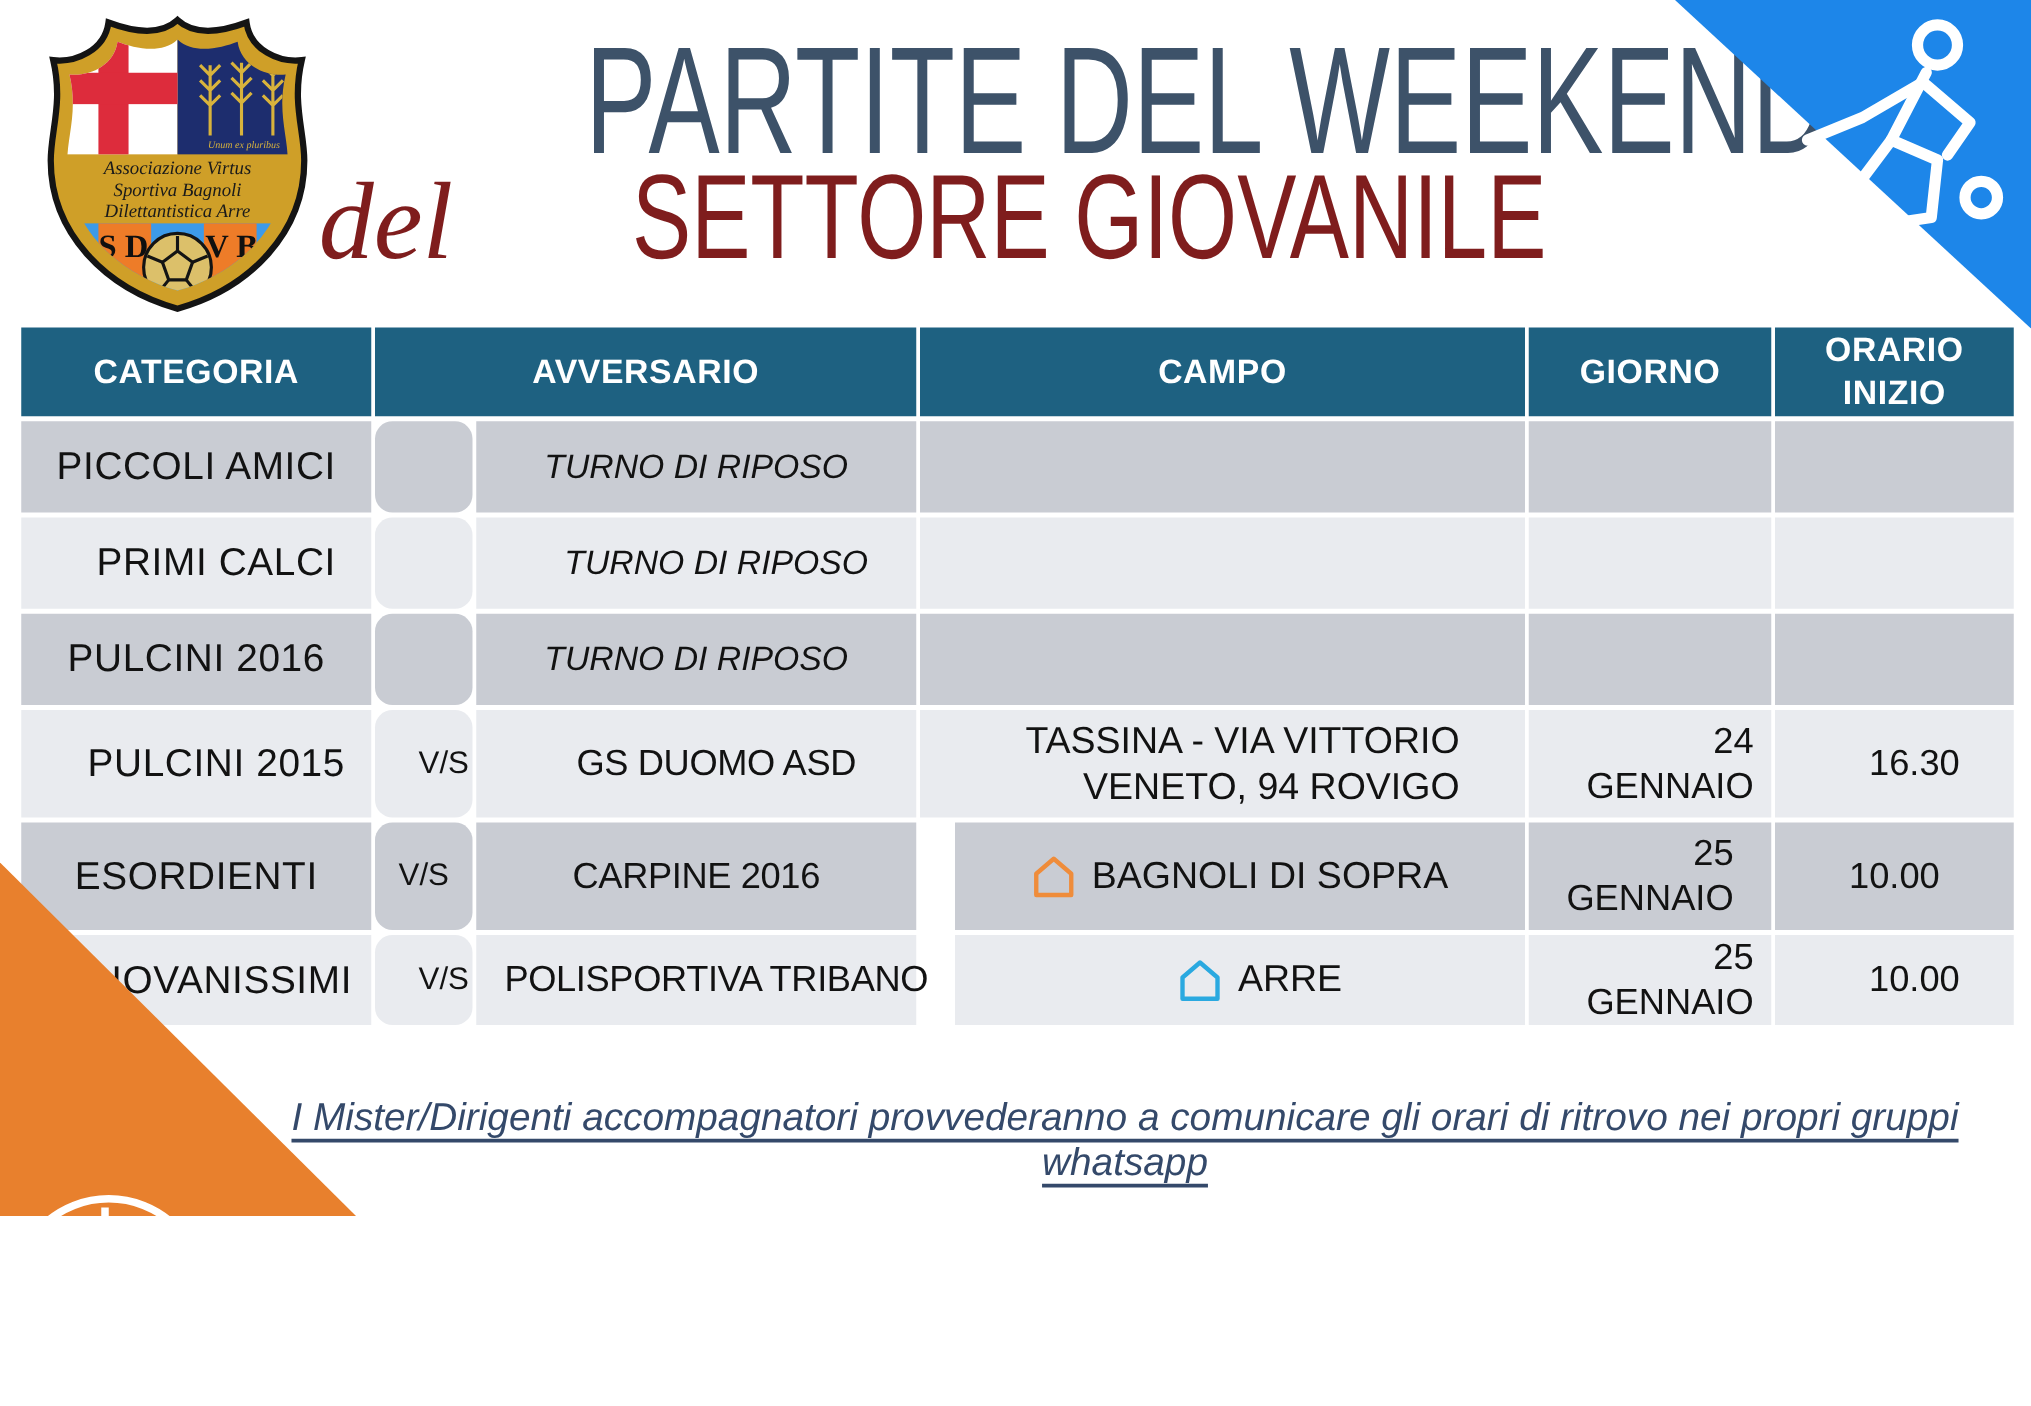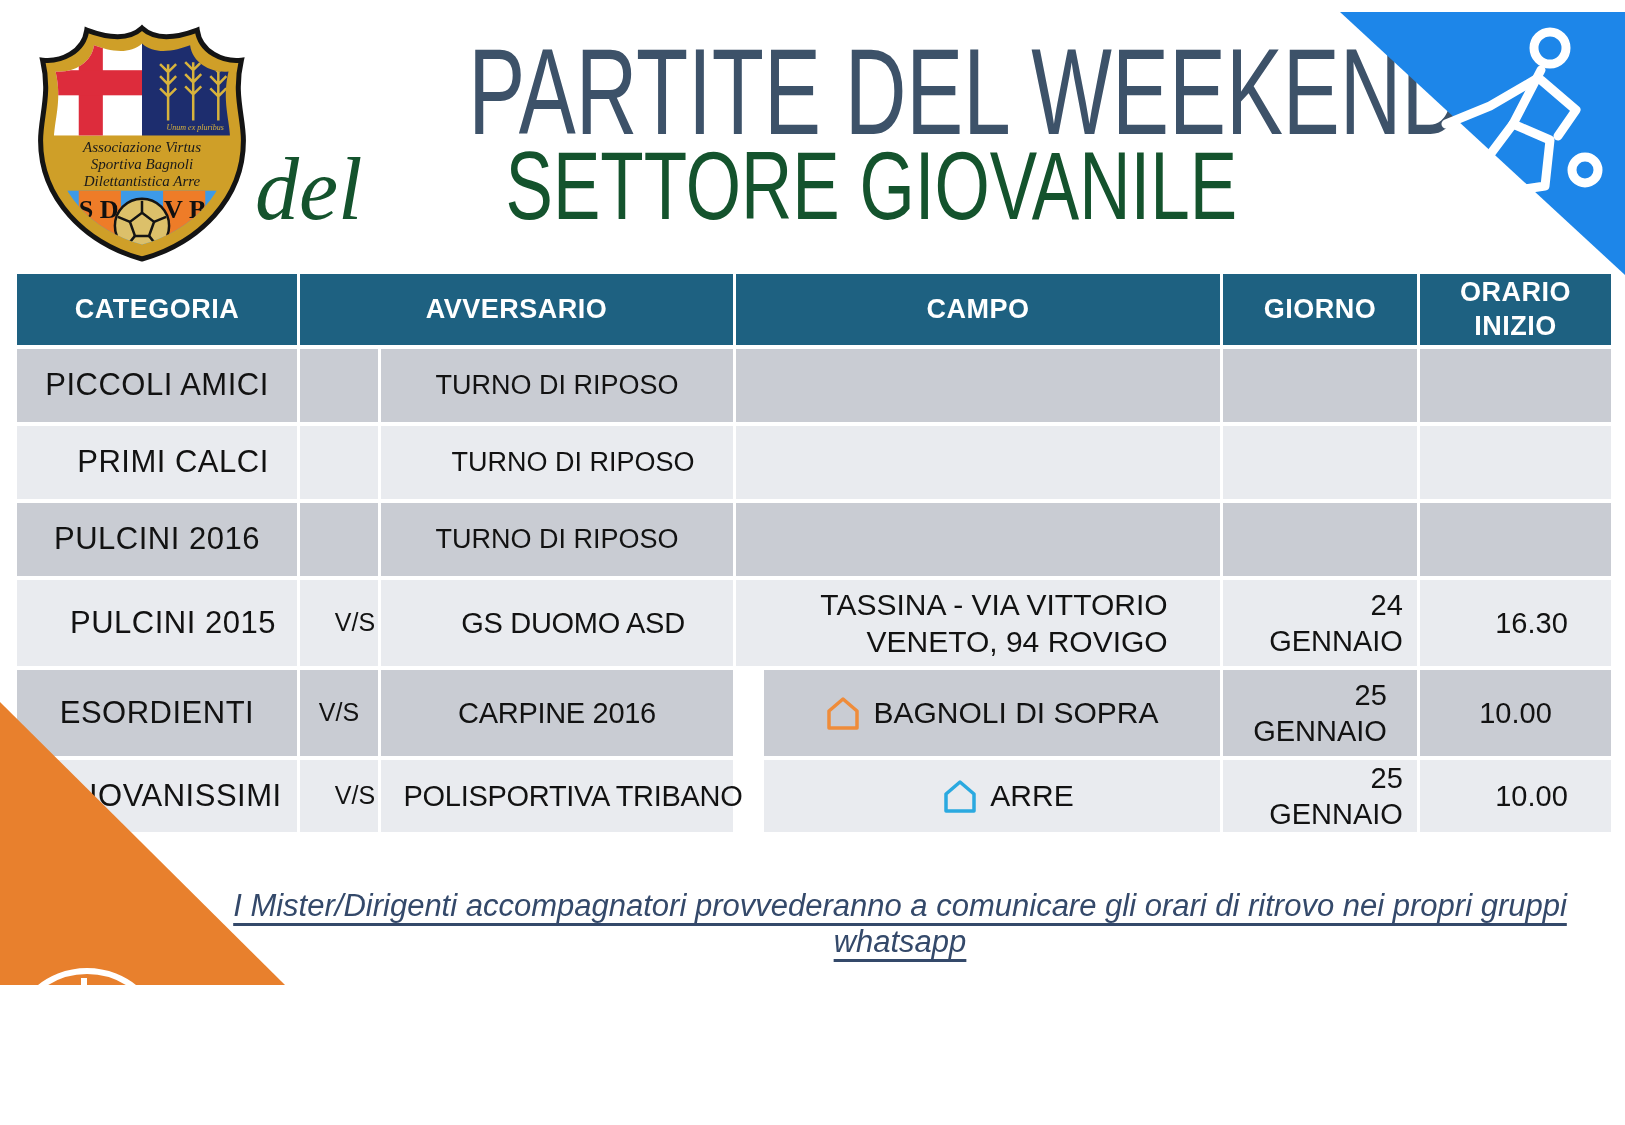--- a/index.html
+++ b/index.html
@@ -1,25 +1,25 @@
 <!DOCTYPE html>
 <html><head>
 <meta charset="utf-8">
 <style>
   html,body{margin:0;padding:0;}
   body{width:1625px;height:1125px;overflow:hidden;background:#ffffff;
        font-family:"Liberation Sans", sans-serif;position:relative;}
-  #canvas{position:absolute;left:0;top:12px;width:1625px;height:973px;overflow:hidden;}
+  #canvas{position:absolute;left:0;top:0;width:1625px;height:973px;overflow:hidden;}
 
   
   .title1{position:absolute;left:255px;top:20px;width:1060px;text-align:center;
           color:#3d5269;font-size:122px;line-height:120px;white-space:nowrap;}
   .title1 .squeeze{display:inline-block;transform:scaleX(.70);}
   .title2{position:absolute;left:255px;top:126px;width:1060px;text-align:center;
-          color:#14532d;white-space:nowrap;}
+          color:#7f1d1d;white-space:nowrap;}
   .title2 .del{font-family:"Liberation Serif", serif;font-style:italic;
                font-size:88px;margin-right:14px;}
   .title2 .caps{display:inline-block;font-size:96px;line-height:96px;transform:scaleX(.74);}
 
   .blue-tri{position:absolute;right:0;top:0;width:285px;height:263px;background:#1d86e9;
             clip-path:polygon(0 0,100% 0,100% 100%);}
   .player-svg{position:absolute;right:12px;top:6px;}
 
   
   .table{position:absolute;left:17px;top:262px;width:1594px;display:grid;
@@ -28,23 +28,23 @@
          column-gap:3px;row-gap:4px;}
   .trow{display:contents;}
   .th{background:#1e6181;color:#ffffff;font-weight:bold;font-size:27px;letter-spacing:.5px;
       display:flex;align-items:center;justify-content:center;text-align:center;line-height:1.25;}
   .th.span2{grid-column:span 2;}
   .td{display:flex;align-items:center;justify-content:center;text-align:right;
       color:#121212;line-height:1.25;}
   .dark > .td{background:#c9ccd3;}
   .light > .td{background:#e9ebef;padding-left:32px;}
   .cat{font-size:31px;letter-spacing:.5px;}
-  .vs{font-size:25px;}
+  .vs{font-size:25px;border-radius:14px;}
   .avv{font-size:29px;white-space:nowrap;letter-spacing:-.3px;}
-  .riposo{font-size:27px;}
+  .riposo{font-style:italic;font-size:27px;}
   .campo{font-size:30px;}
   .giorno{font-size:29px;}
   .orario{font-size:29px;}
   .pre{white-space:pre-line;}
   .campo-flex{gap:12px;margin-left:28px;}
 
   
   .note{position:absolute;left:200px;top:876px;width:1400px;text-align:center;
         font-style:italic;font-size:31px;color:#34496a;text-decoration:underline;
         text-underline-offset:7px;}

